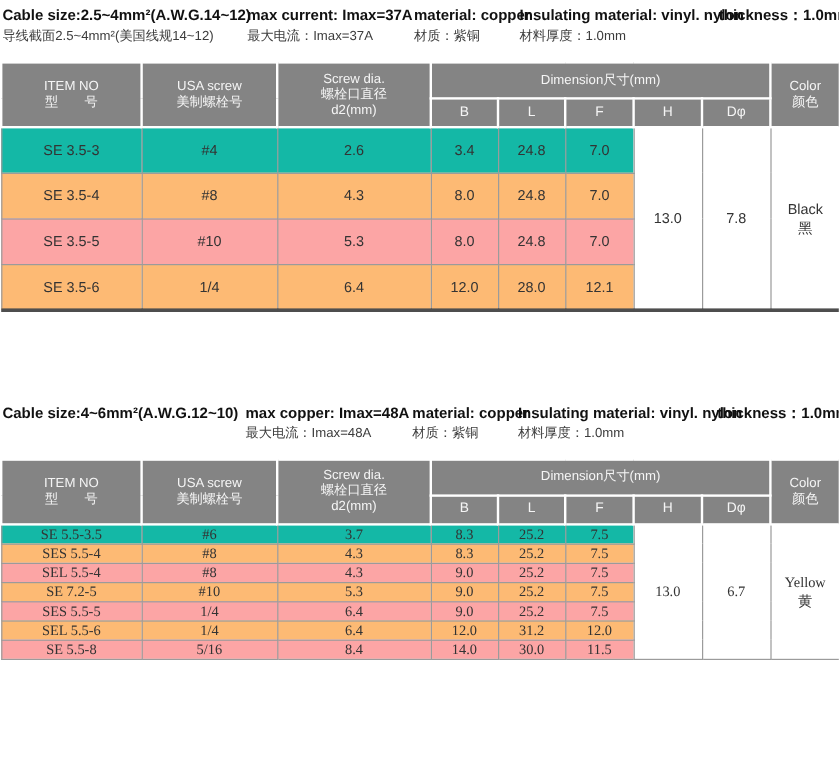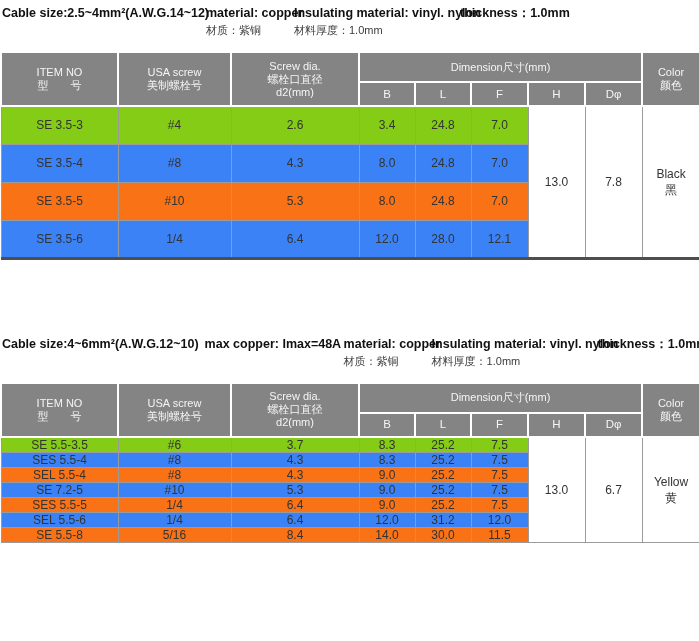--- a/index.html
+++ b/index.html
@@ -73,39 +73,44 @@
   tbody td {
     border: 1px solid #9b9b9b;
     text-align: center;
     vertical-align: middle;
     font-size: 12px;
     color: #333;
     padding: 0;
     background: #ffffff;
   }
   table.t1 tbody tr { height: 38px; }
-  table.t2 tbody tr { height: 14px; }
-
-  tr.r-first  td { background: #84cc16; }
-  tr.r-stripe td { background: #f97316; }
-  tr.r-plain  td { background: #3b82f6; }
+  table.t2 tbody tr { height: 14px; font-family: Liberation Serif, serif; }
+
+  tr.r-first  td { background: #14b8a6; }
+  tr.r-stripe td { background: #fca5a5; }
+  tr.r-plain  td { background: #fdba74; }
   tbody td.merged { background: #ffffff !important; }
   td.color-cell div { line-height: 16px; }
 
   .section-2 { margin-top: 76px; }
 </style>
 </head>
 <body>
 
 <div class="page">
 
   <section class="section-1">
     <div class="info">
       <div class="ig ig-cable">
         <div class="en">Cable size:2.5~4mm²(A.W.G.14~12)</div>
+        <div class="cn">导线截面2.5~4mm²(美国线规14~12)</div>
+      </div>
+      <div class="ig ig-current">
+        <div class="en">max current: Imax=37A</div>
+        <div class="cn">最大电流：Imax=37A</div>
       </div>
       <div class="ig ig-material">
         <div class="en">material: copper</div>
         <div class="cn">材质：紫铜</div>
       </div>
       <div class="ig ig-insulating">
         <div class="en">Insulating material: vinyl. nylon</div>
         <div class="cn">材料厚度：1.0mm</div>
       </div>
       <div class="ig ig-thickness">
@@ -197,20 +202,21 @@
     </table>
   </section>
 
   <section class="section-2">
     <div class="info">
       <div class="ig ig-cable">
         <div class="en">Cable size:4~6mm²(A.W.G.12~10)</div>
       </div>
       <div class="ig ig-current">
         <div class="en">max copper: Imax=48A</div>
+        <div class="cn">最大电流：Imax=48A</div>
       </div>
       <div class="ig ig-material">
         <div class="en">material: copper</div>
         <div class="cn">材质：紫铜</div>
       </div>
       <div class="ig ig-insulating">
         <div class="en">Insulating material: vinyl. nylon</div>
         <div class="cn">材料厚度：1.0mm</div>
       </div>
       <div class="ig ig-thickness">

